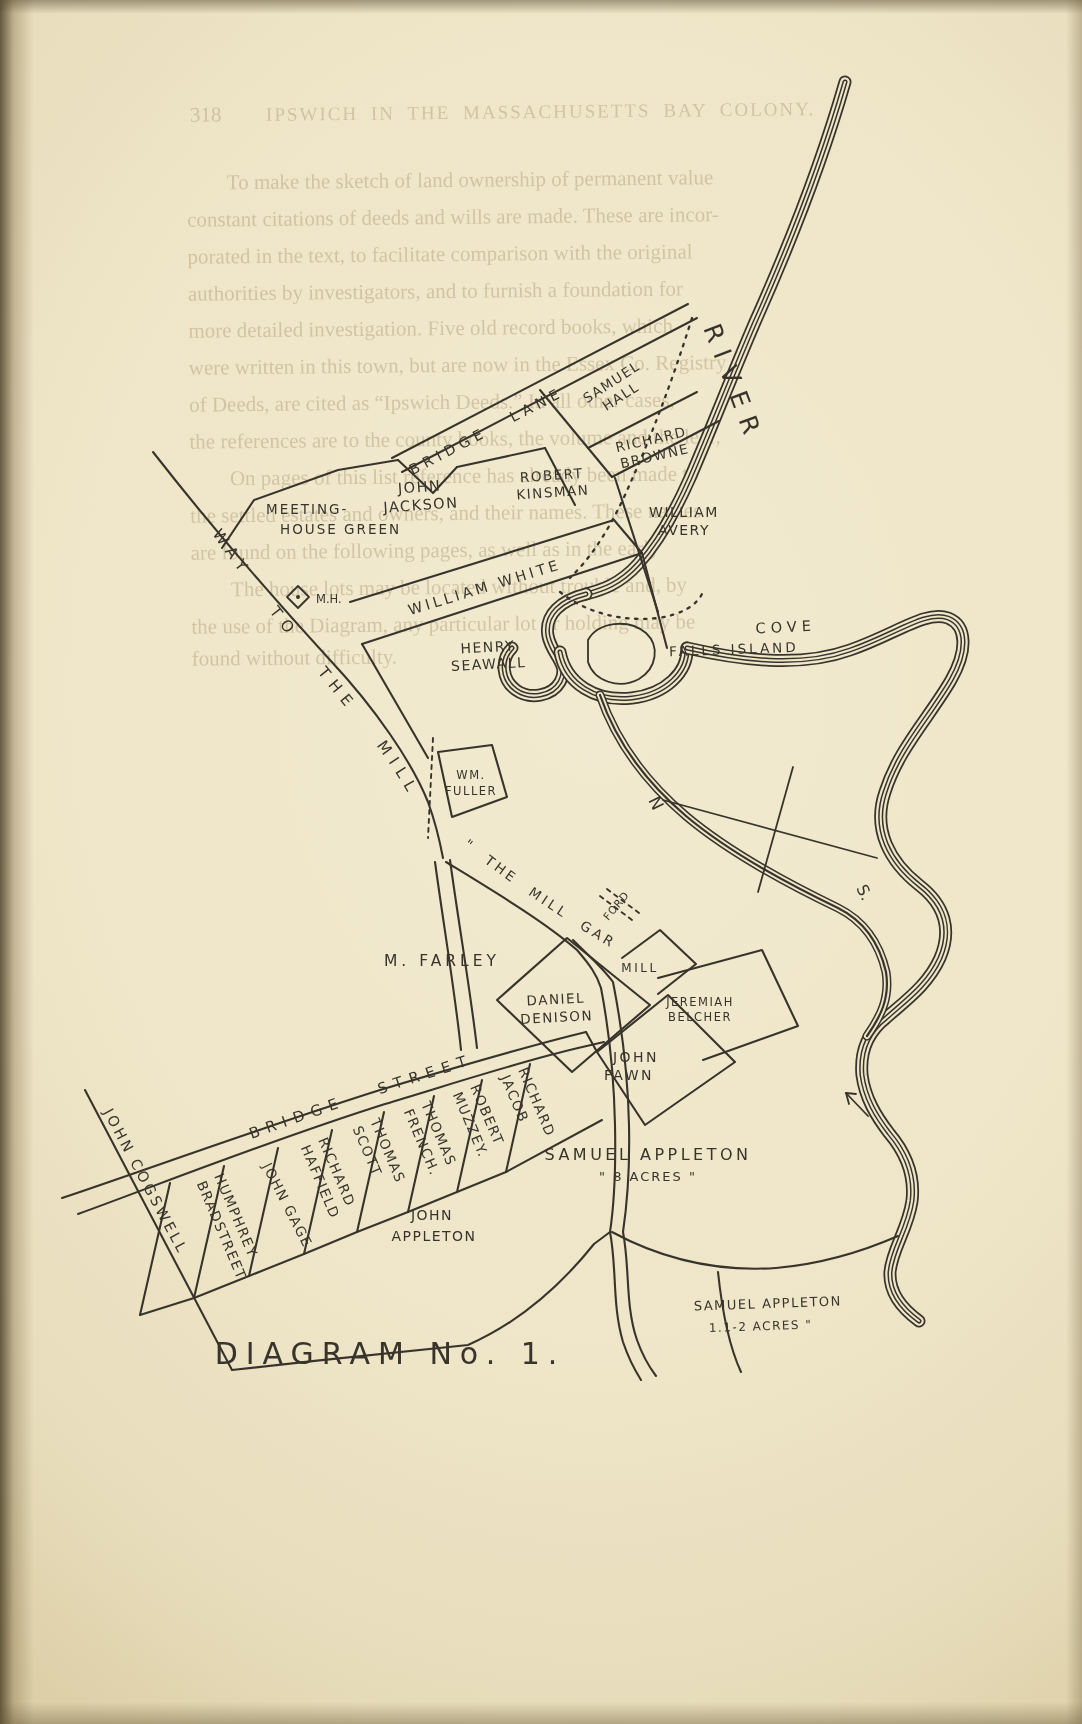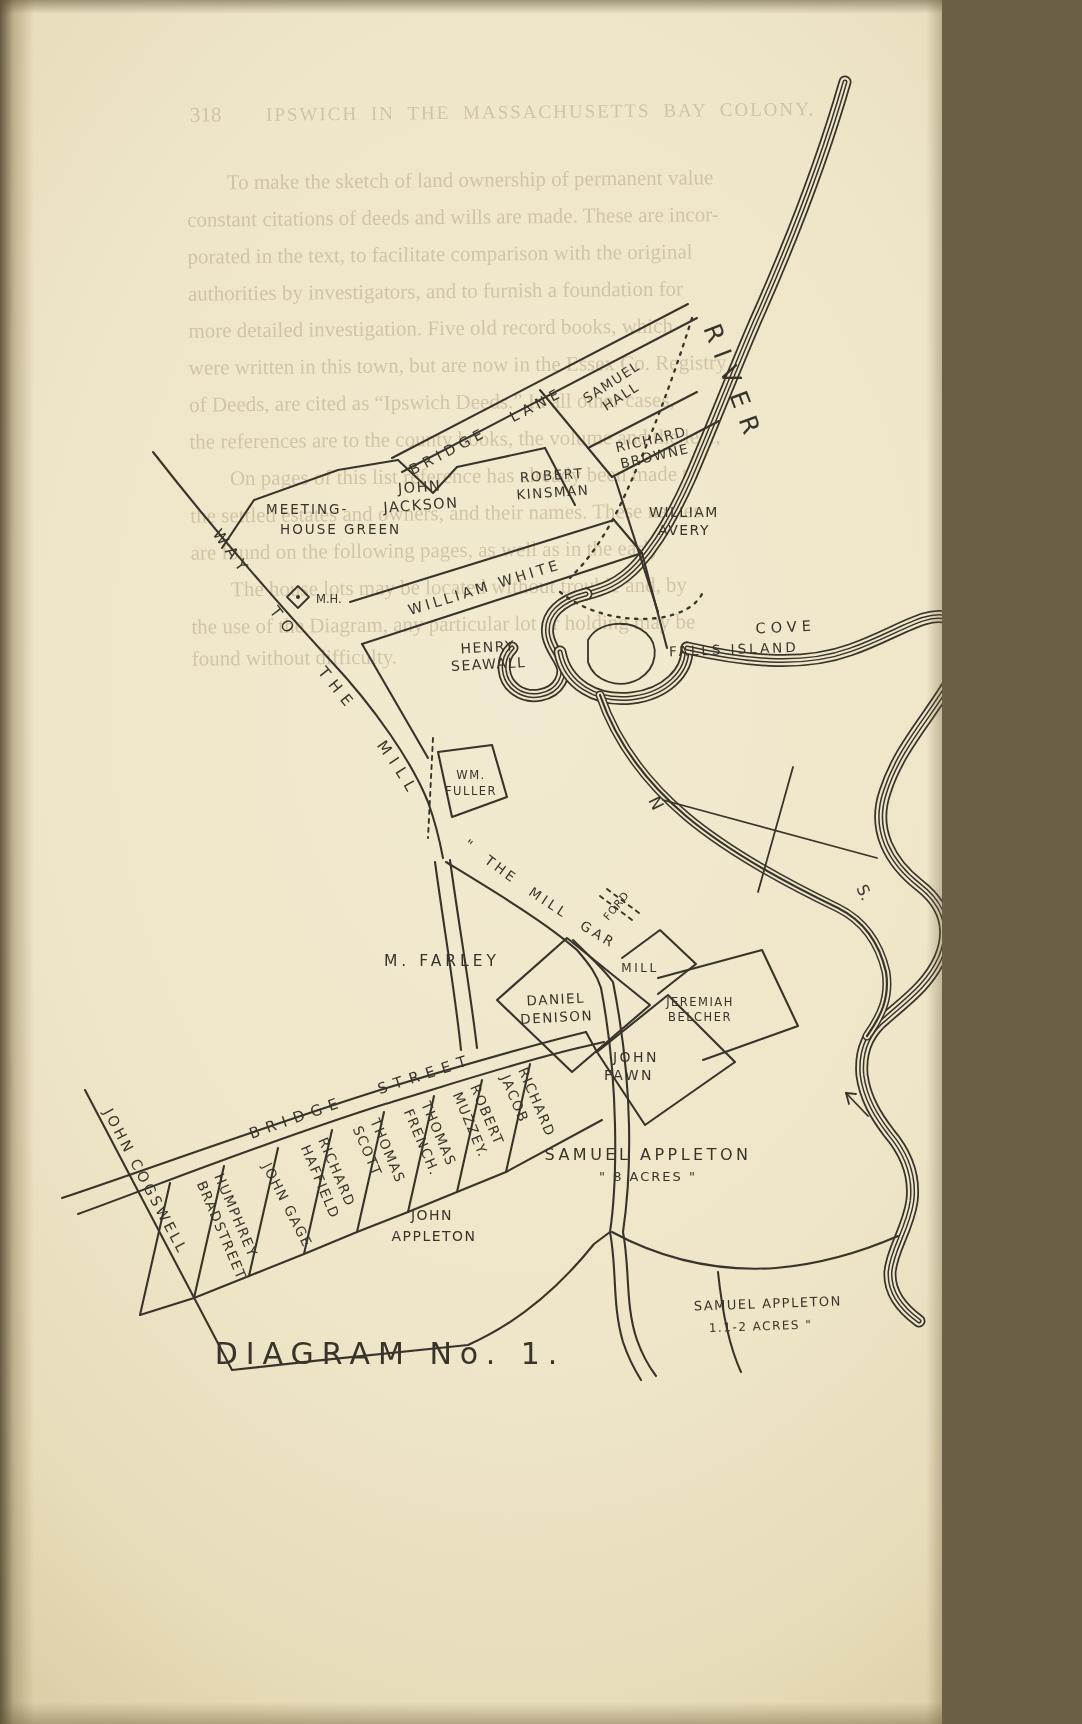--- a/index.html
+++ b/index.html
@@ -1,18 +1,18 @@
 <!DOCTYPE html>
 <html><head>
 <meta charset="utf-8">
 <style>
   html,body{margin:0;padding:0;background:#6b5f45;}
   .page{
     position:relative;
-    width:942px;height:1724px;
+    width:1082px;height:1724px;
     background:
       radial-gradient(ellipse 90% 70% at 55% 40%, #f2ead0 0%, #efe6c9 55%, #e7dcba 85%, #ddd0a9 100%);
     overflow:hidden;
     font-family:"DejaVu Sans", sans-serif;
   }
   .edge-left{position:absolute;left:0;top:0;bottom:0;width:34px;
     background:linear-gradient(90deg, rgba(77,66,41,.85) 0%, rgba(140,123,84,.45) 40%, rgba(0,0,0,0) 100%);}
   .edge-top{position:absolute;left:0;top:0;right:0;height:14px;
     background:linear-gradient(180deg, rgba(85,73,46,.5), rgba(0,0,0,0));}
   .edge-right{position:absolute;right:0;top:0;bottom:0;width:16px;

